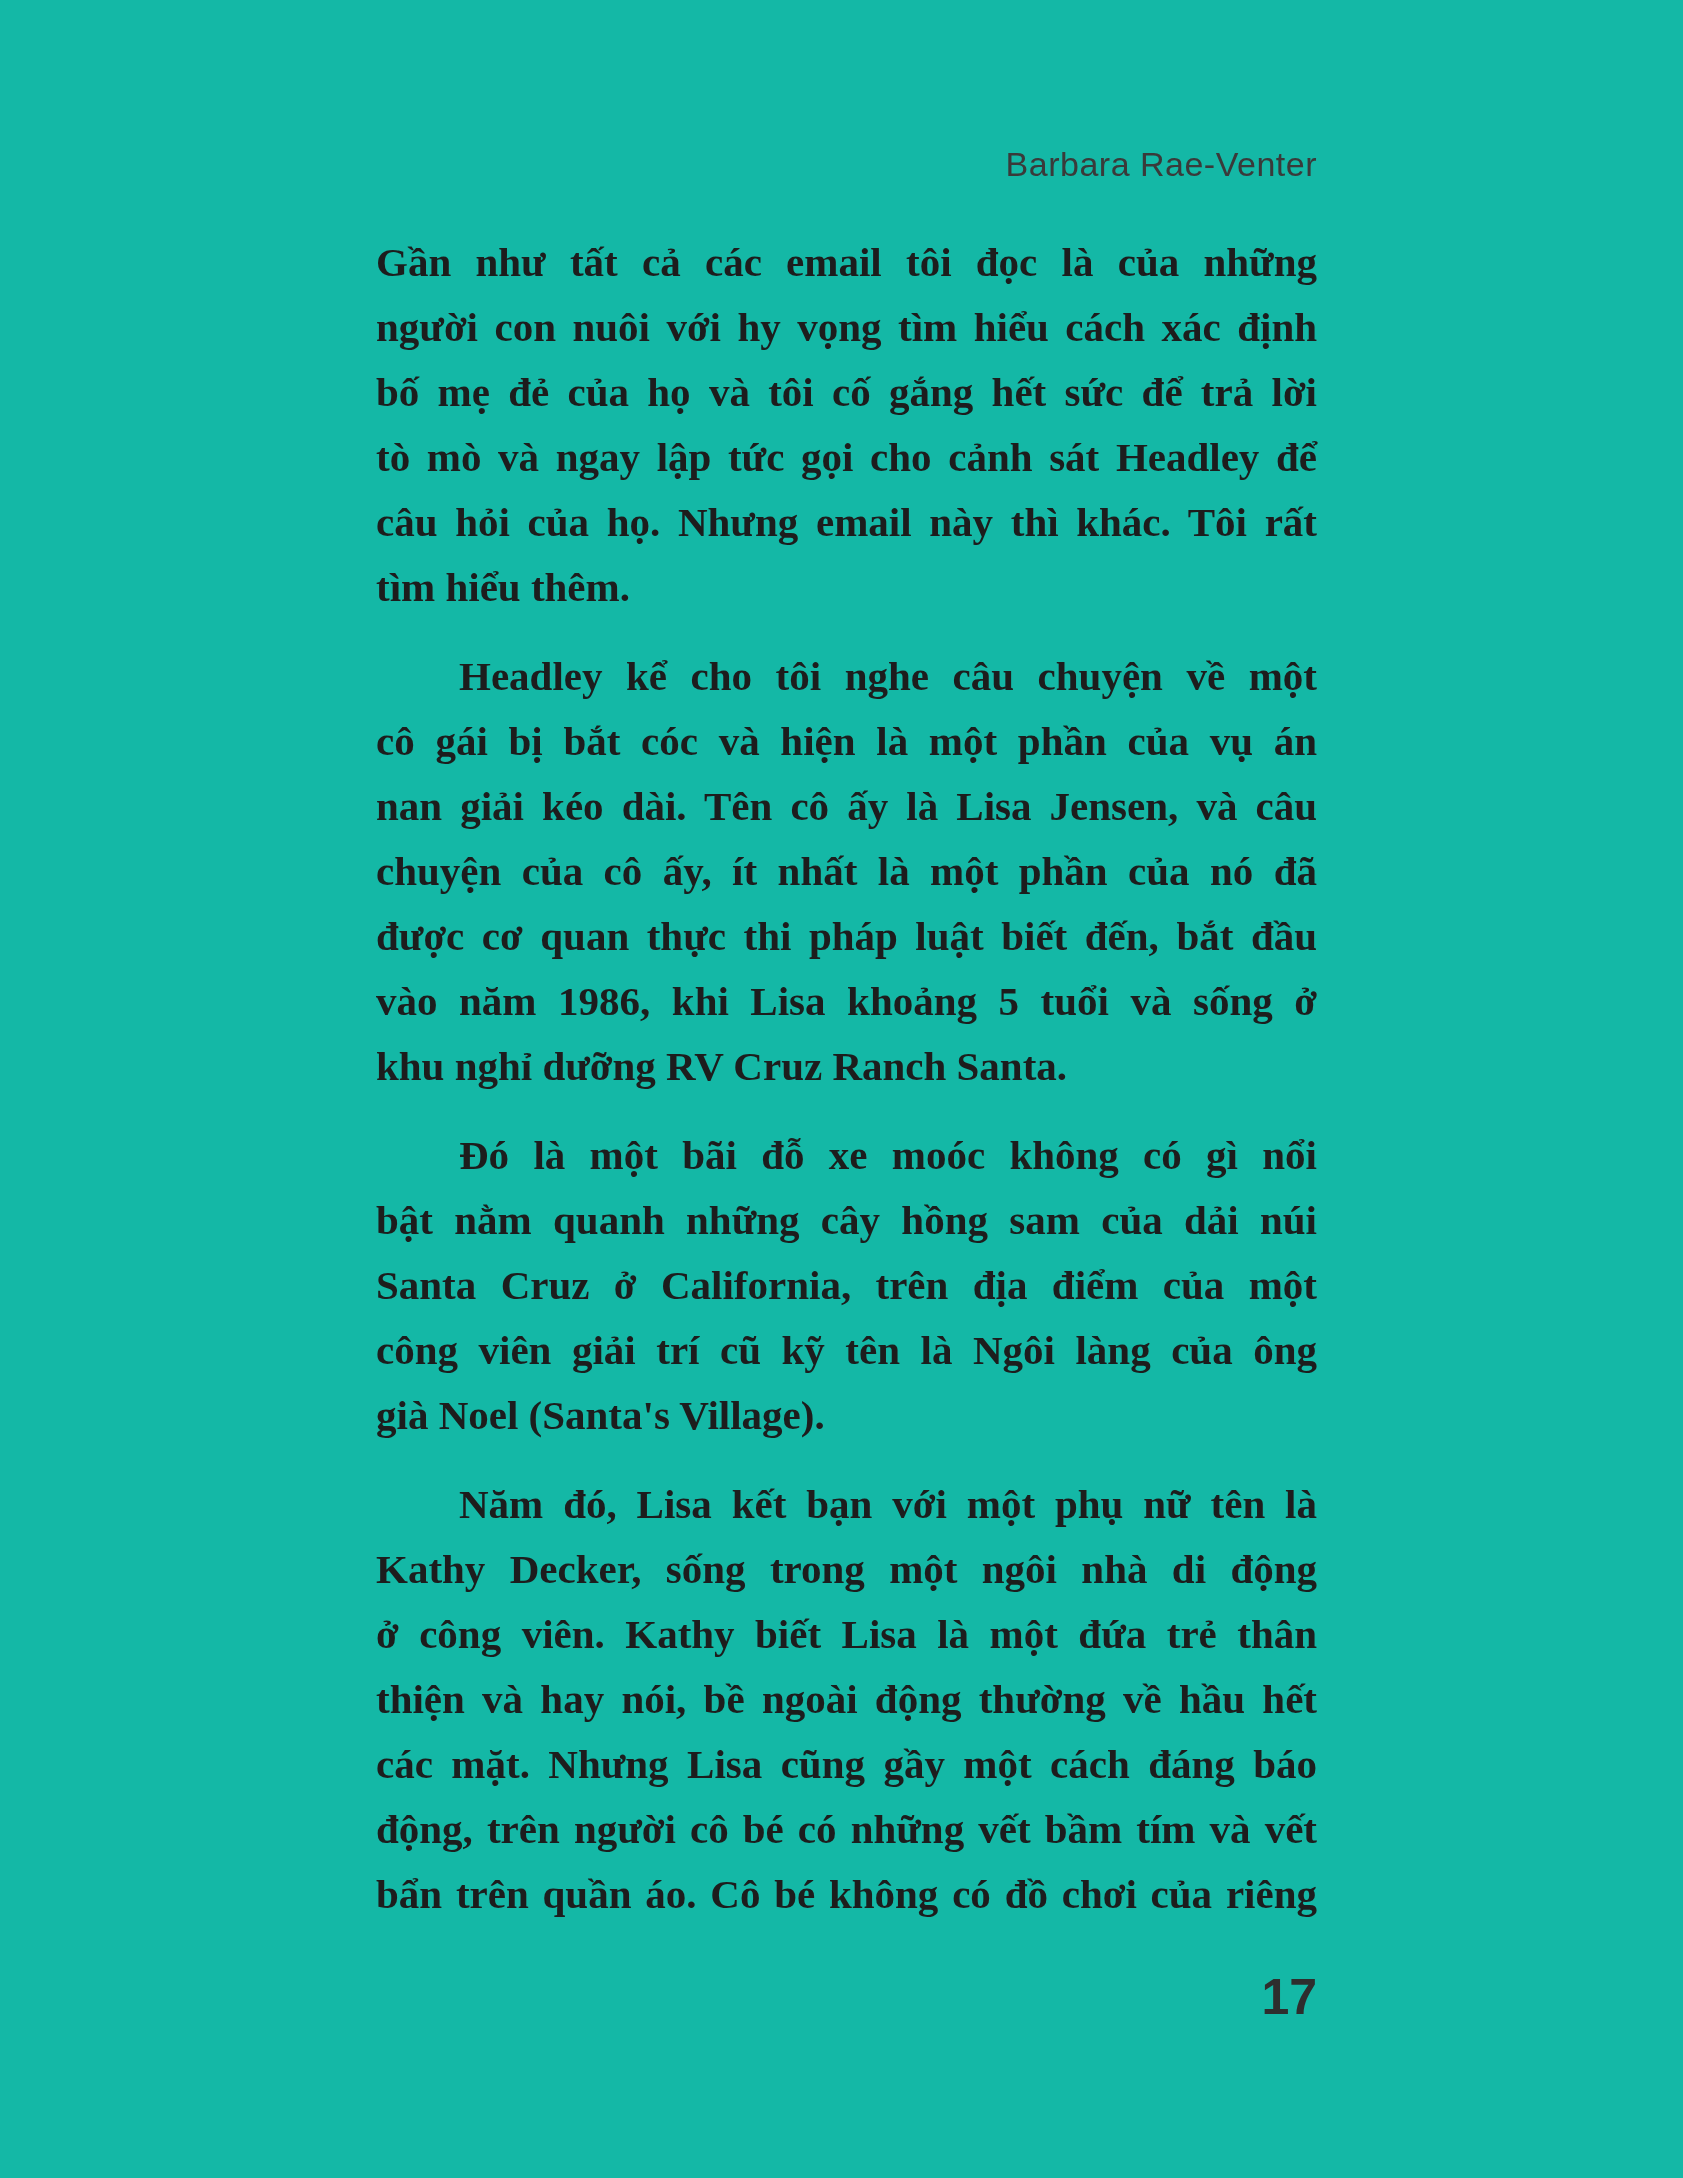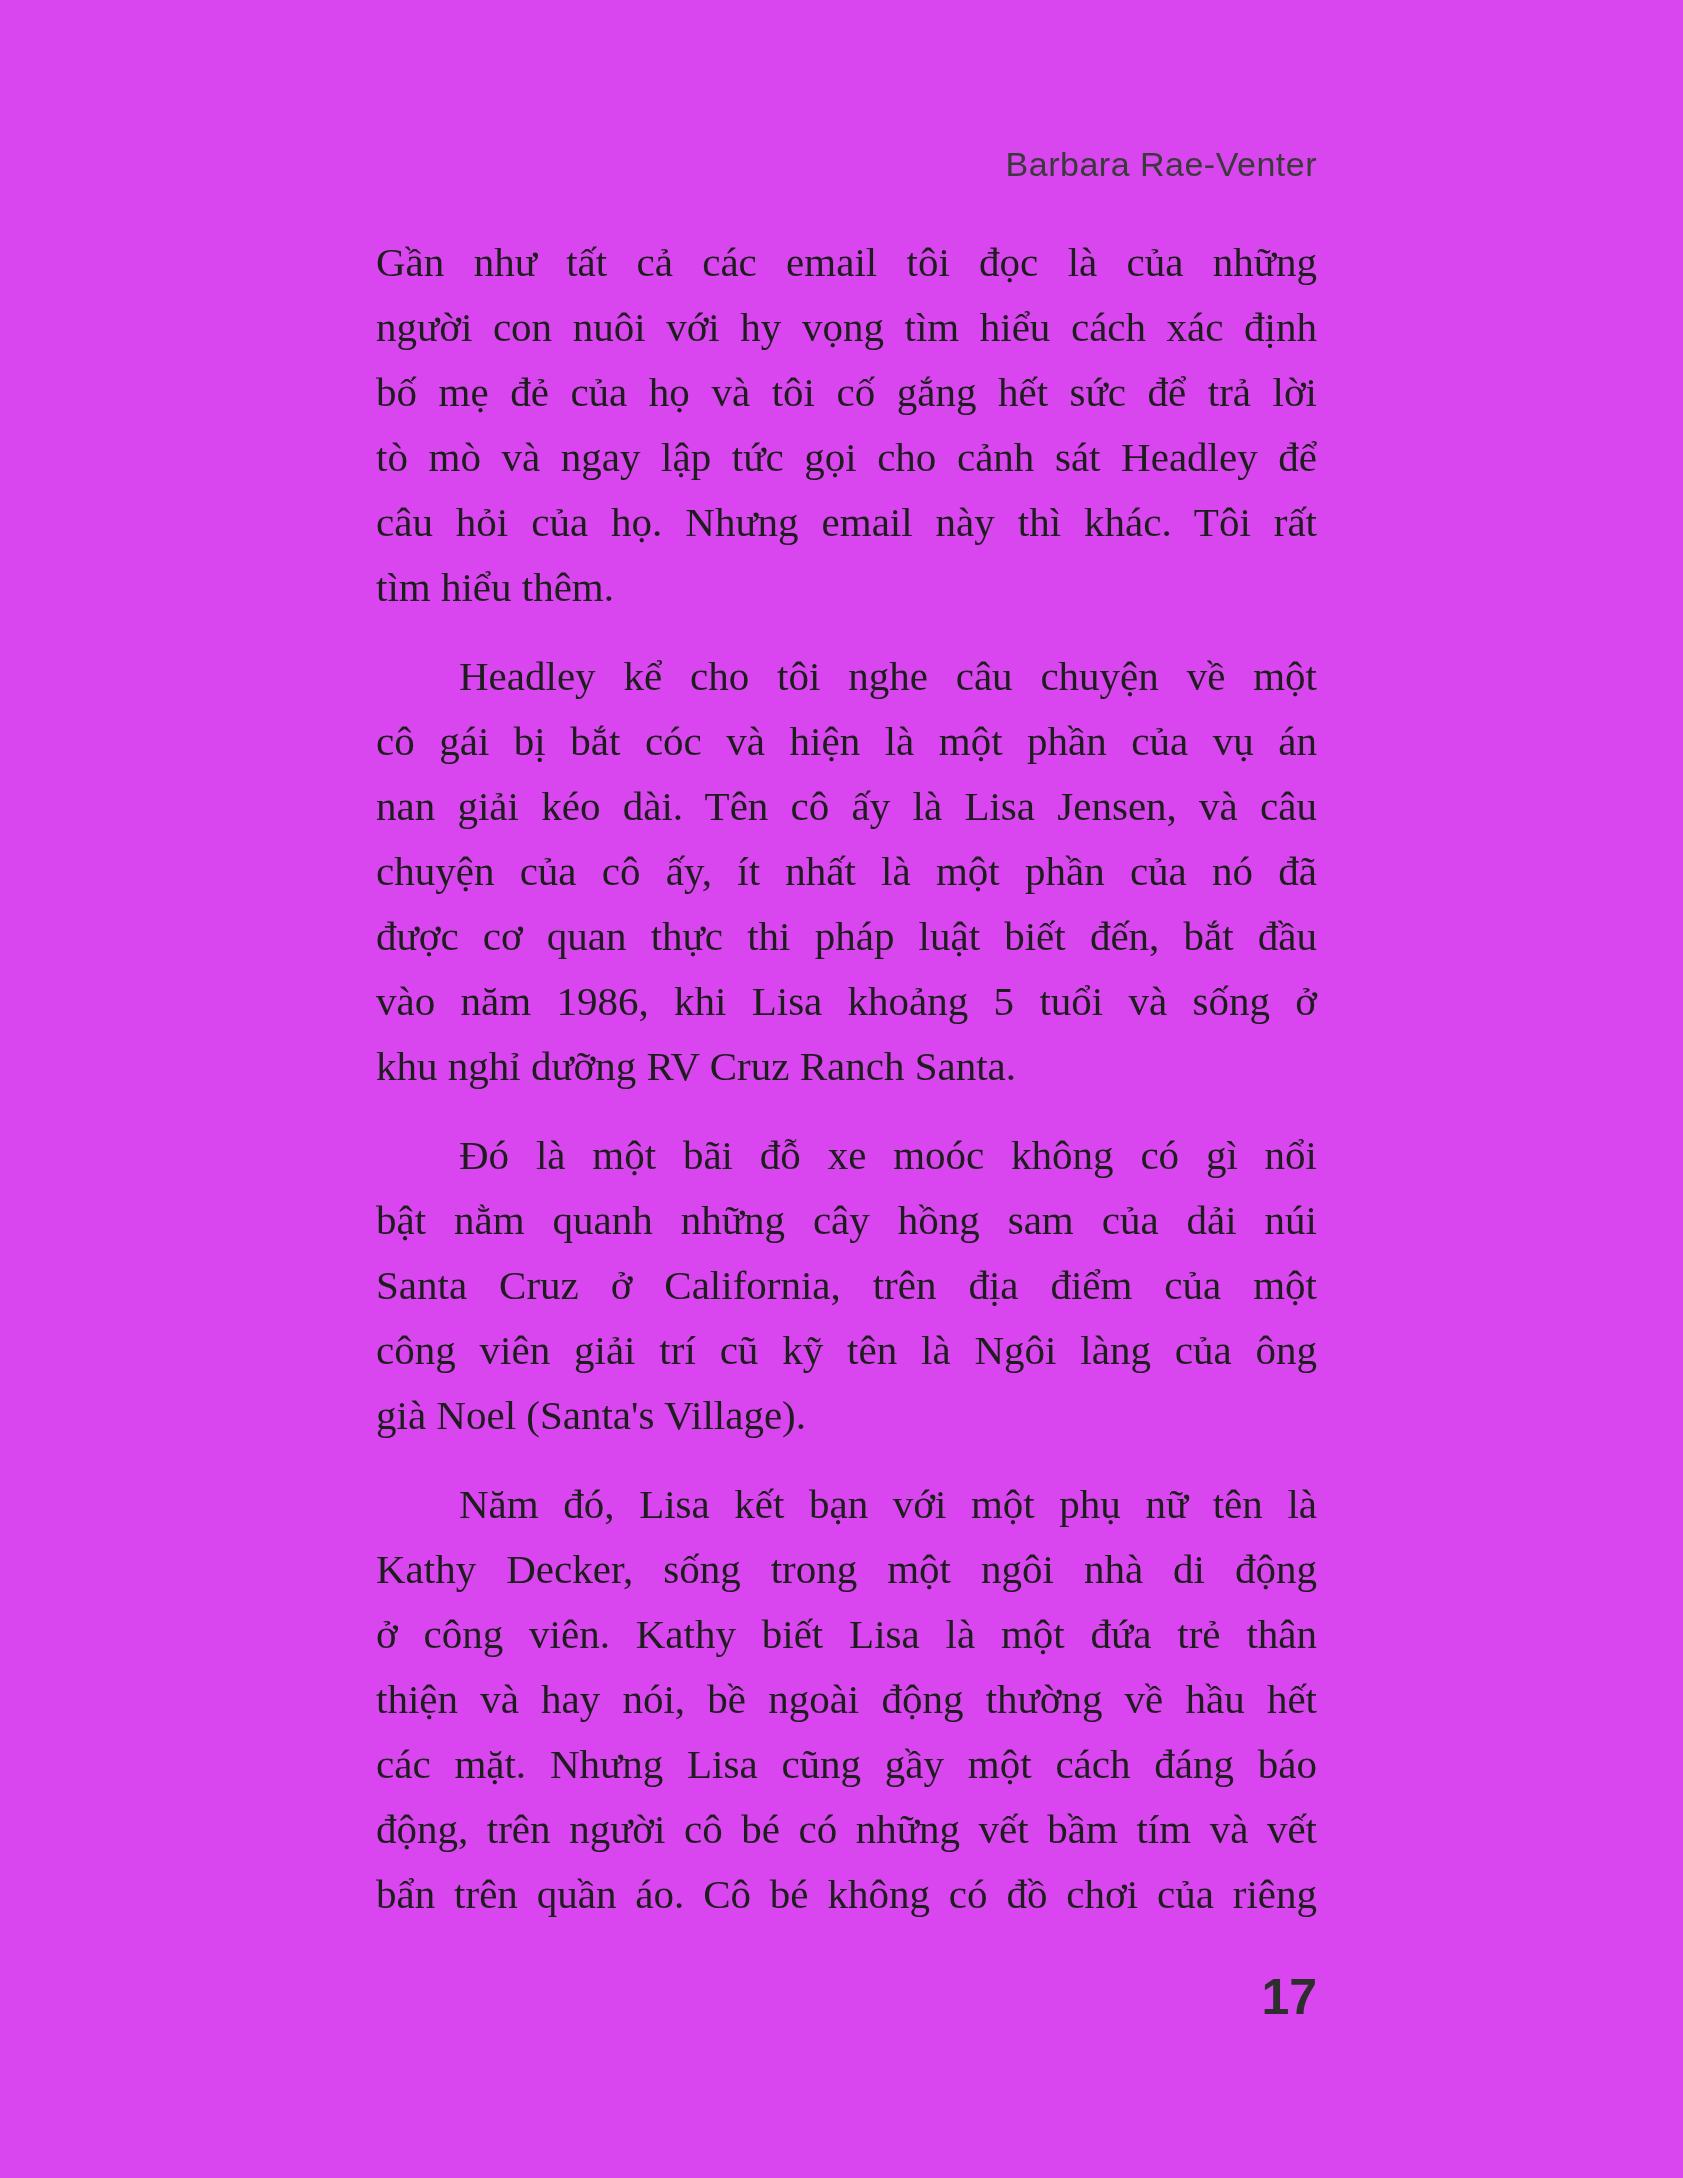--- a/index.html
+++ b/index.html
@@ -4,21 +4,21 @@
 <style>
   html, body {
     margin: 0;
     padding: 0;
     background: #e8e8e8;
   }
   .page {
     position: relative;
     width: 1683px;
     height: 2178px;
-    background: #d946ef;
+    background: #14b8a6;
     overflow: hidden;
     font-family: "Liberation Serif", serif;
   }
   .running-header {
     position: absolute;
     top: 145px;
     left: 376px;
     width: 941px;
     text-align: right;
     font-family: "Liberation Sans", sans-serif;
@@ -26,20 +26,21 @@
     font-weight: 500;
     letter-spacing: 0.5px;
     color: #3a3a3a;
   }
   .text-block {
     position: absolute;
     top: 230px;
     left: 376px;
     width: 941px;
     color: #1d1d1d;
+    font-weight: bold;
   }
   .paragraph {
     margin: 0;
   }
   .paragraph + .paragraph {
     margin-top: 24px;
   }
   .line {
     font-size: 41px;
     line-height: 65px;

